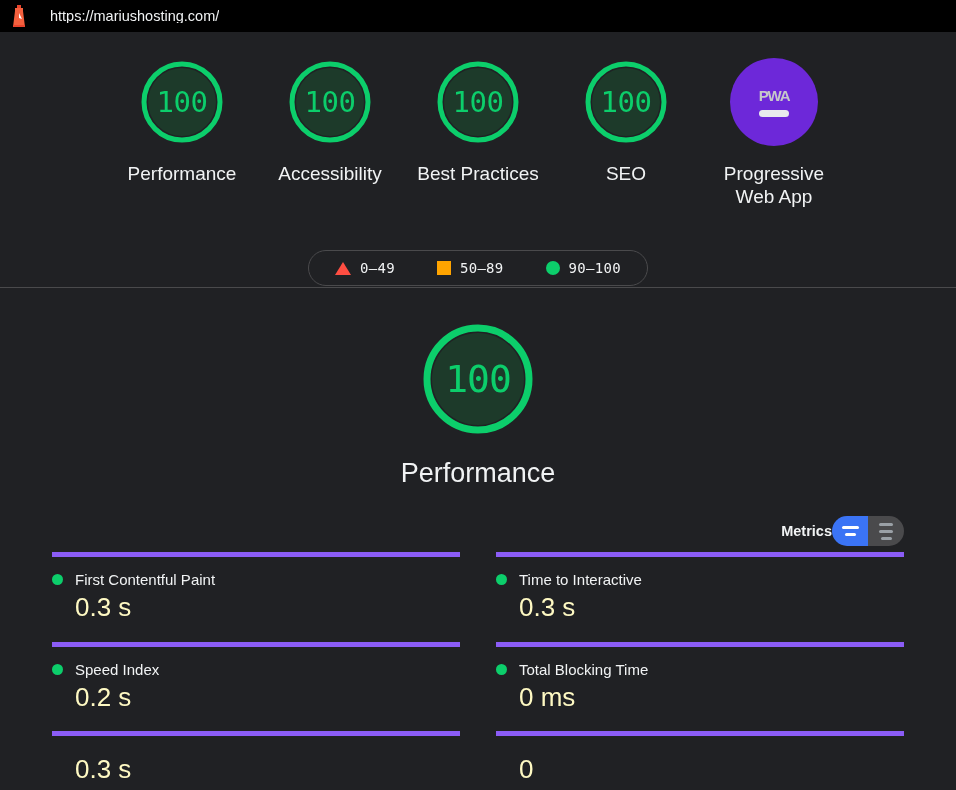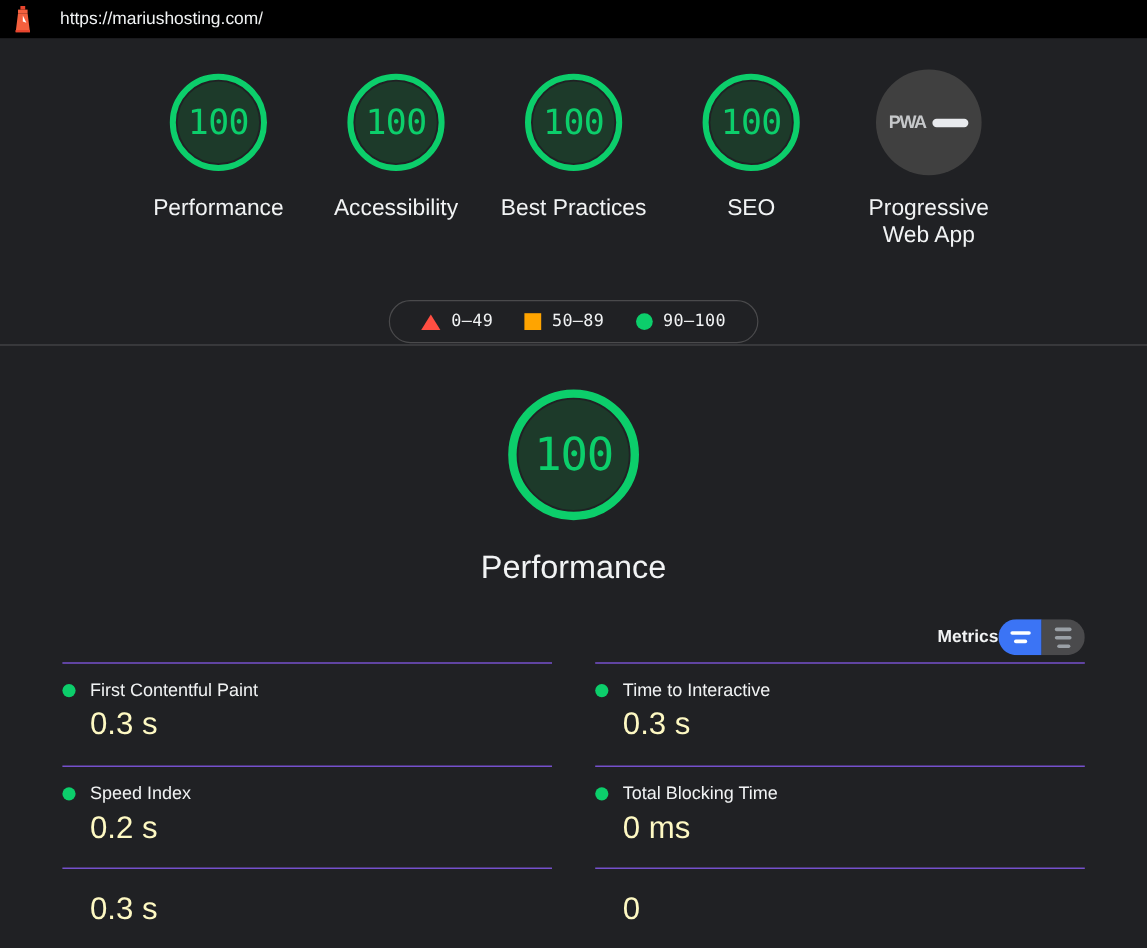--- a/index.html
+++ b/index.html
@@ -76,23 +76,23 @@
     text-align: center;
     line-height: 1.22;
     max-width: 140px;
   }
 
   
   .pwa-badge {
     width: 88px;
     height: 88px;
     border-radius: 50%;
-    background: #404040;
-    display: flex;
-    flex-direction: row;
+    background: #6d28d9;
+    display: flex;
+    flex-direction: column;
     align-items: center;
     justify-content: center;
     gap: 6px;
   }
   .pwa-text {
     font-family: "Liberation Sans", sans-serif;
     font-size: 15px;
     font-weight: bold;
     color: #c6c8ca;
     letter-spacing: -1.2px;
@@ -106,21 +106,21 @@
 
   
   .legend-wrap {
     display: flex;
     justify-content: center;
     margin-top: 42px;
   }
   .legend {
     display: flex;
     align-items: center;
-    gap: 26px;
+    gap: 42px;
     border: 1px solid #4a4a4c;
     border-radius: 24px;
     padding: 9px 26px;
     background: #202124;
   }
   .legend-item {
     display: flex;
     align-items: center;
     gap: 9px;
   }
@@ -218,21 +218,21 @@
   .tbar.w-long { width: 17px; }
   .tbar.w-short { width: 11px; }
   .tbar.w-mid { width: 14px; }
 
   .metrics-grid {
     display: grid;
     grid-template-columns: 1fr 1fr;
     column-gap: 36px;
   }
   .metric {
-    border-top: 1px solid #8b5cf6;
+    border-top: 5px solid #8b5cf6;
     padding: 14px 0 20px 0;
   }
   .metric-head {
     display: flex;
     align-items: center;
     gap: 12px;
   }
   .metric-dot {
     width: 11px; height: 11px;
     border-radius: 50%;

